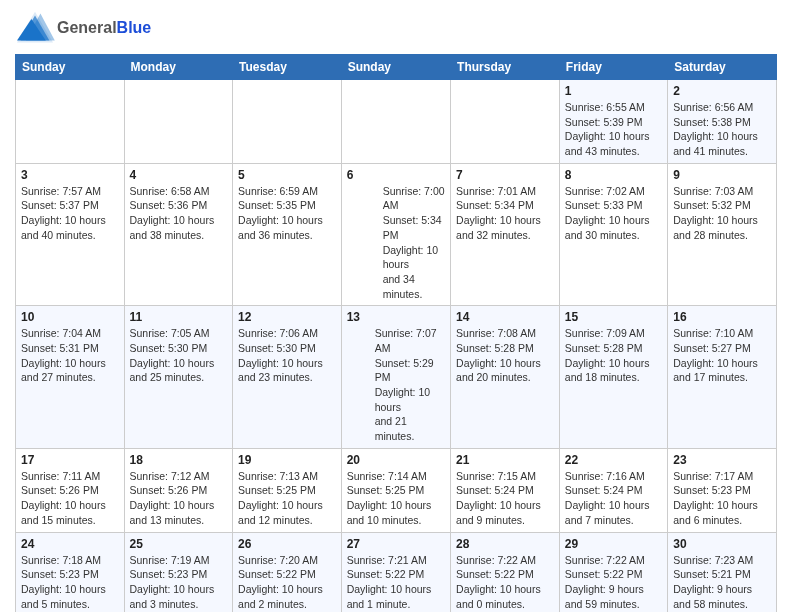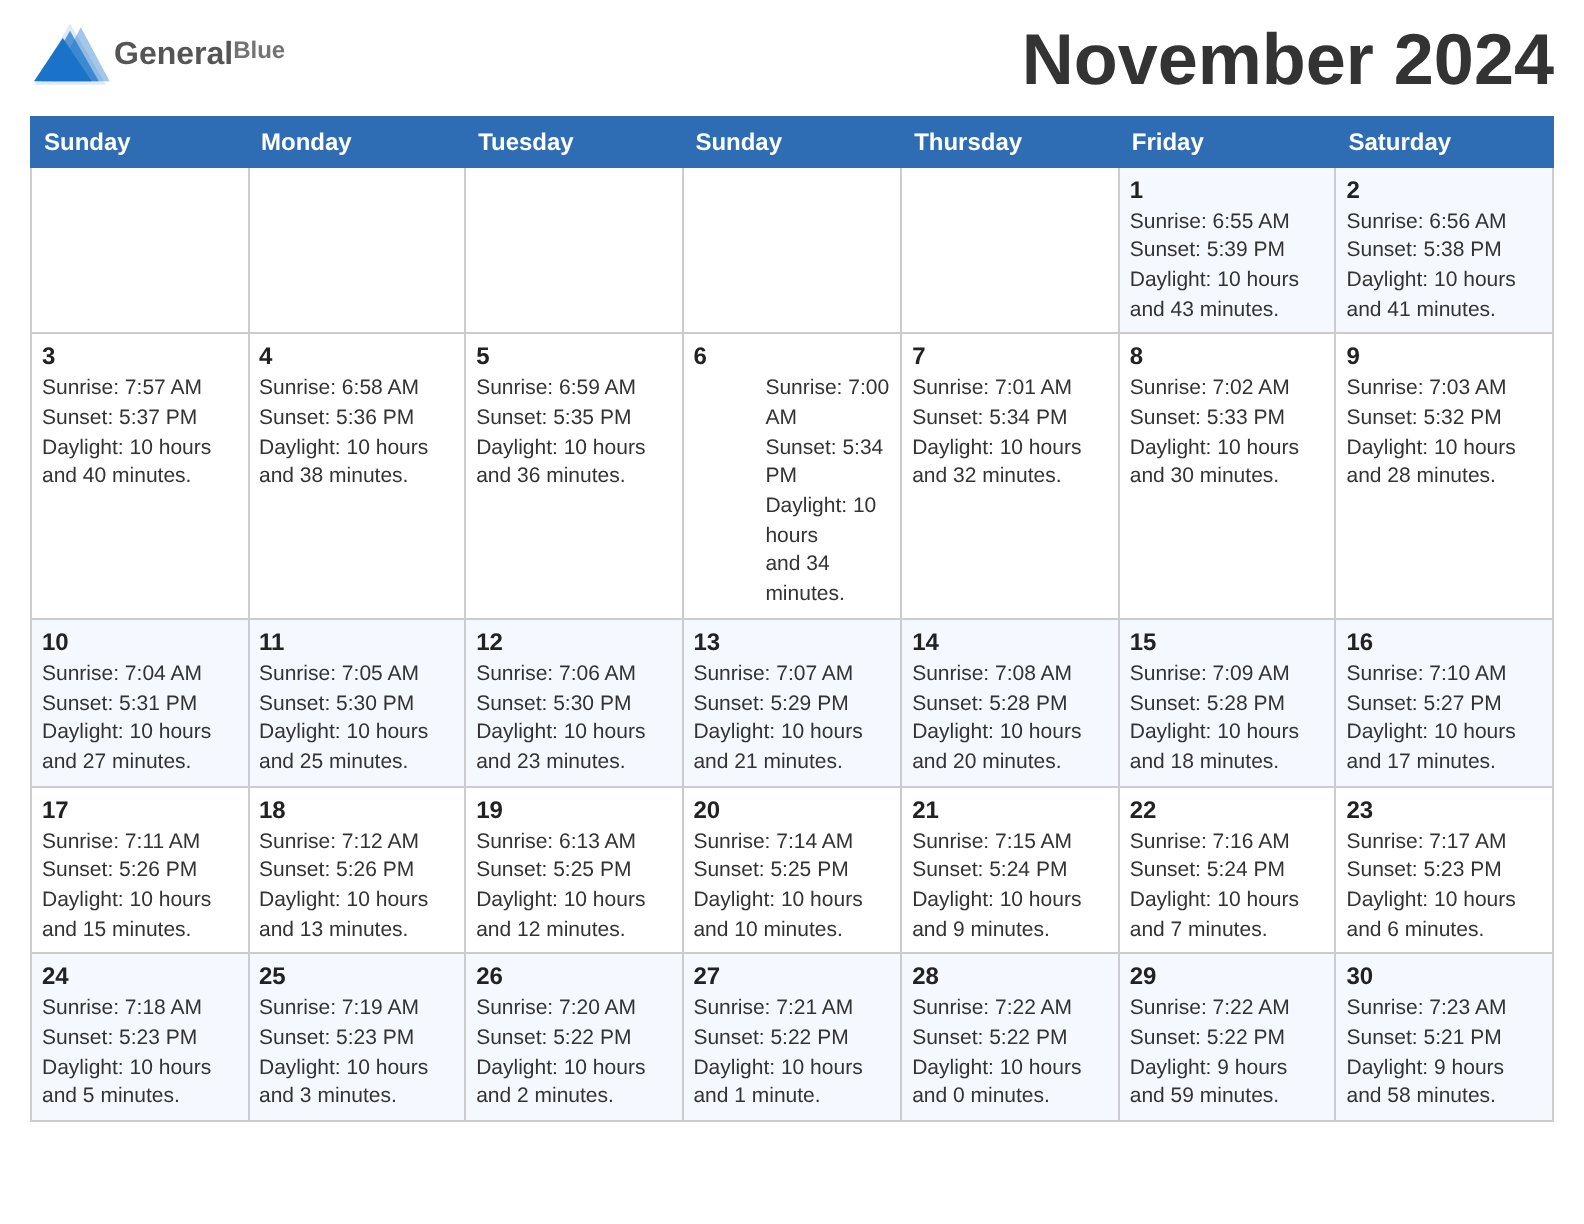--- a/index.html
+++ b/index.html
@@ -82,40 +82,39 @@
     .logo-svg {
       width: 40px;
       height: 36px;
     }
     .logo-name {
       display: flex;
       flex-direction: row;
       line-height: 1.1;
     }
     .logo-gen { color: #555; font-size: 16px; font-weight: bold; }
-    .logo-blu { color: #737373; font-size: 12px; font-weight: bold; }
+    .logo-blu { color: #1d4ed8; font-size: 16px; font-weight: bold; }
   </style>
 </head>
 <body>
 
 <div class="header">
   <div class="logo-wrap">
     <svg class="logo-svg" viewBox="0 0 44 40" xmlns="http://www.w3.org/2000/svg">
       <polygon points="22,2 42,36 2,36" fill="#1a73c9" opacity="0.15"></polygon>
       <polygon points="28,4 44,34 12,34" fill="#1a73c9" opacity="0.4"></polygon>
       <polygon points="22,6 38,34 6,34" fill="#1a73c9" opacity="0.7"></polygon>
       <polygon points="18,10 34,34 2,34" fill="#1a73c9"></polygon>
     </svg>
     <div class="logo-name">
       <span class="logo-gen">General</span>
       <span class="logo-blu">Blue</span>
     </div>
   </div>
   <div class="title-block">
-    <div class="month-title">November 2024</div>
   </div>
 </div>
 
 <table class="calendar">
   <thead>
     <tr>
     <th>Sunday</th>
         <th>Monday</th>
         <th>Tuesday</th>
         <th>Sunday</th>
@@ -214,21 +213,21 @@
         </td>
         <td>
           <span class="day-num">12</span>
           <div class="day-info" style="white-space: pre-line;">Sunrise: 7:06 AM
 Sunset: 5:30 PM
 Daylight: 10 hours
 and 23 minutes.</div>
         </td>
         <td>
           <span class="day-num">13</span>
-          <div class="day-info" style="white-space: pre-line;">Sunrise: 7:07 AM
+          <div class="day-info" style="white-space: pre-line; margin-left: 28px;">Sunrise: 7:07 AM
 Sunset: 5:29 PM
 Daylight: 10 hours
 and 21 minutes.</div>
         </td>
         <td>
           <span class="day-num">14</span>
           <div class="day-info" style="white-space: pre-line;">Sunrise: 7:08 AM
 Sunset: 5:28 PM
 Daylight: 10 hours
 and 20 minutes.</div>
@@ -258,21 +257,21 @@
         </td>
         <td>
           <span class="day-num">18</span>
           <div class="day-info" style="white-space: pre-line;">Sunrise: 7:12 AM
 Sunset: 5:26 PM
 Daylight: 10 hours
 and 13 minutes.</div>
         </td>
         <td>
           <span class="day-num">19</span>
-          <div class="day-info" style="white-space: pre-line;">Sunrise: 6:13 AM
+          <div class="day-info" style="white-space: pre-line;">Sunrise: 7:13 AM
 Sunset: 5:25 PM
 Daylight: 10 hours
 and 12 minutes.</div>
         </td>
         <td>
           <span class="day-num">20</span>
           <div class="day-info" style="white-space: pre-line;">Sunrise: 7:14 AM
 Sunset: 5:25 PM
 Daylight: 10 hours
 and 10 minutes.</div>

